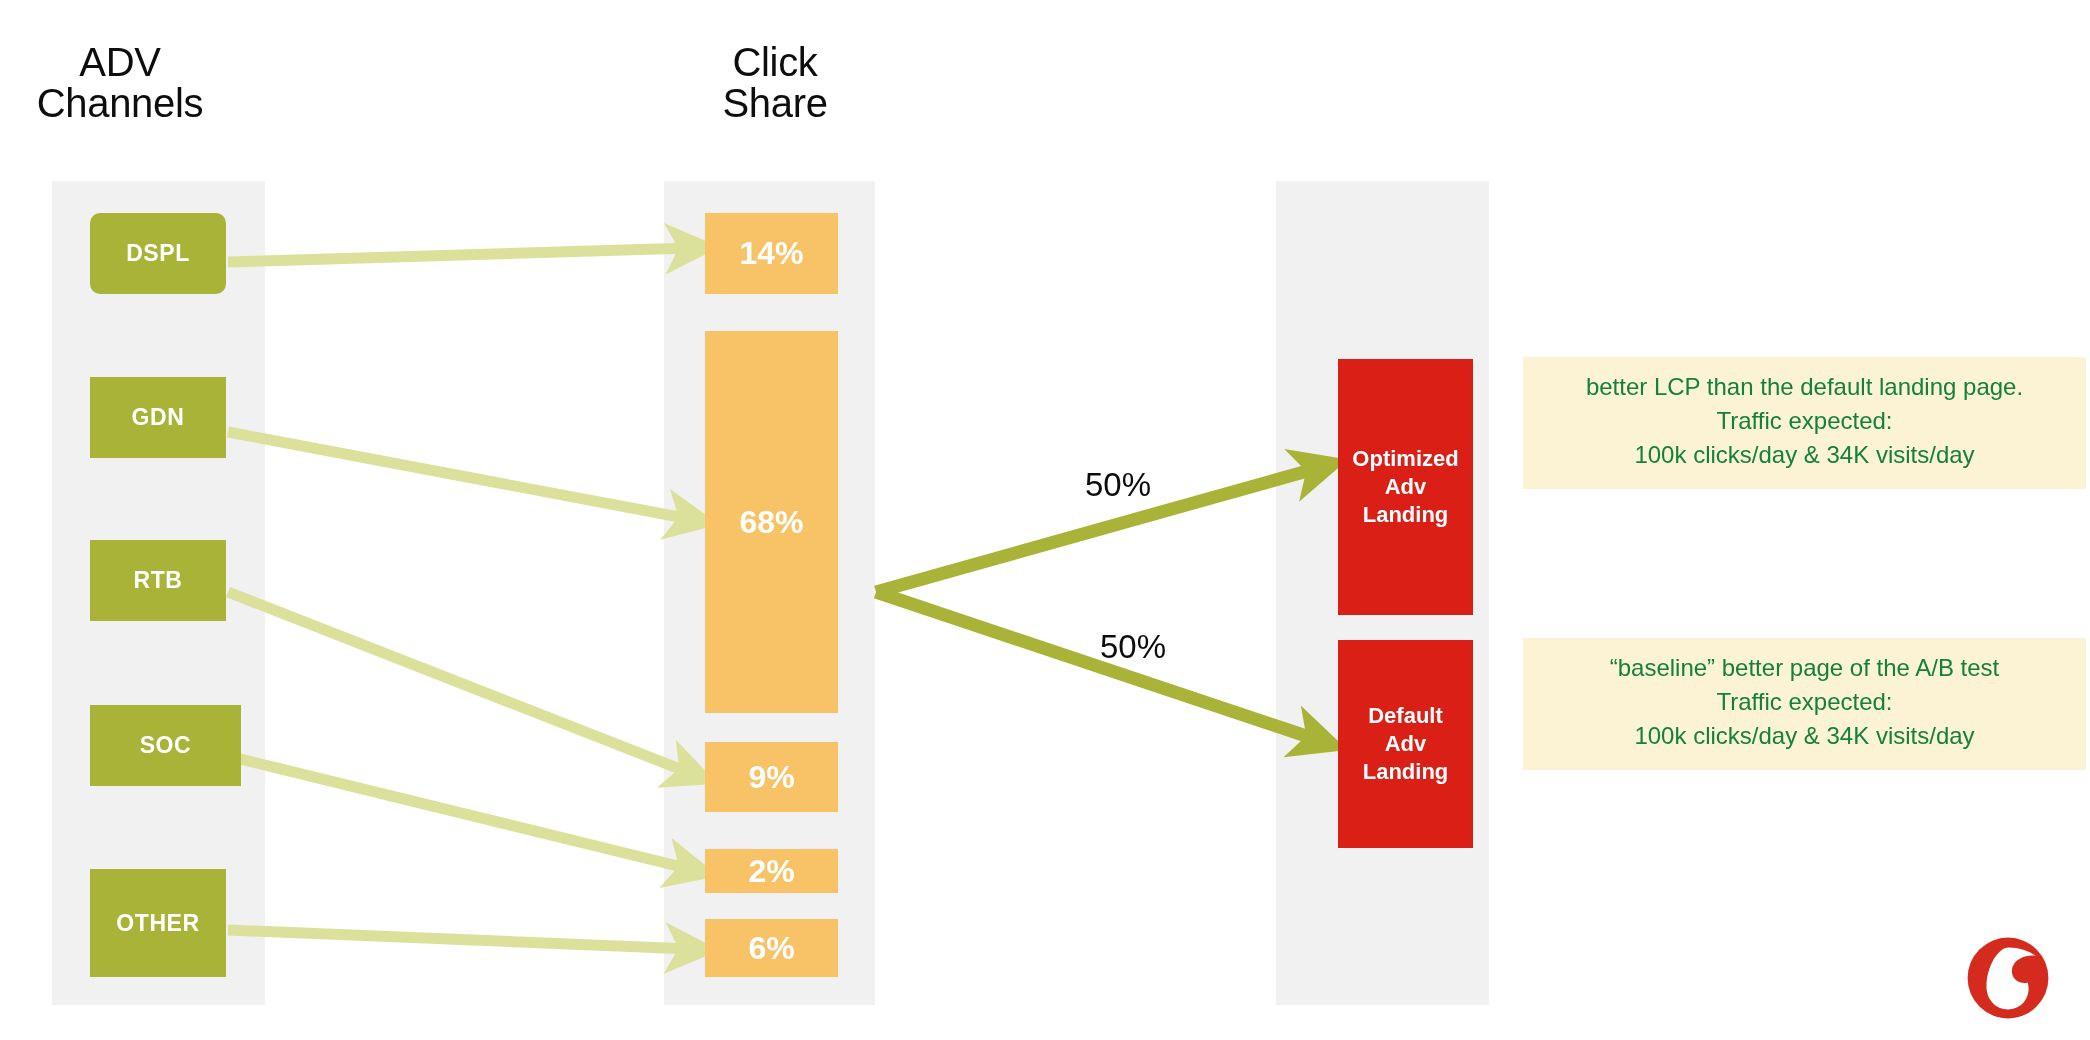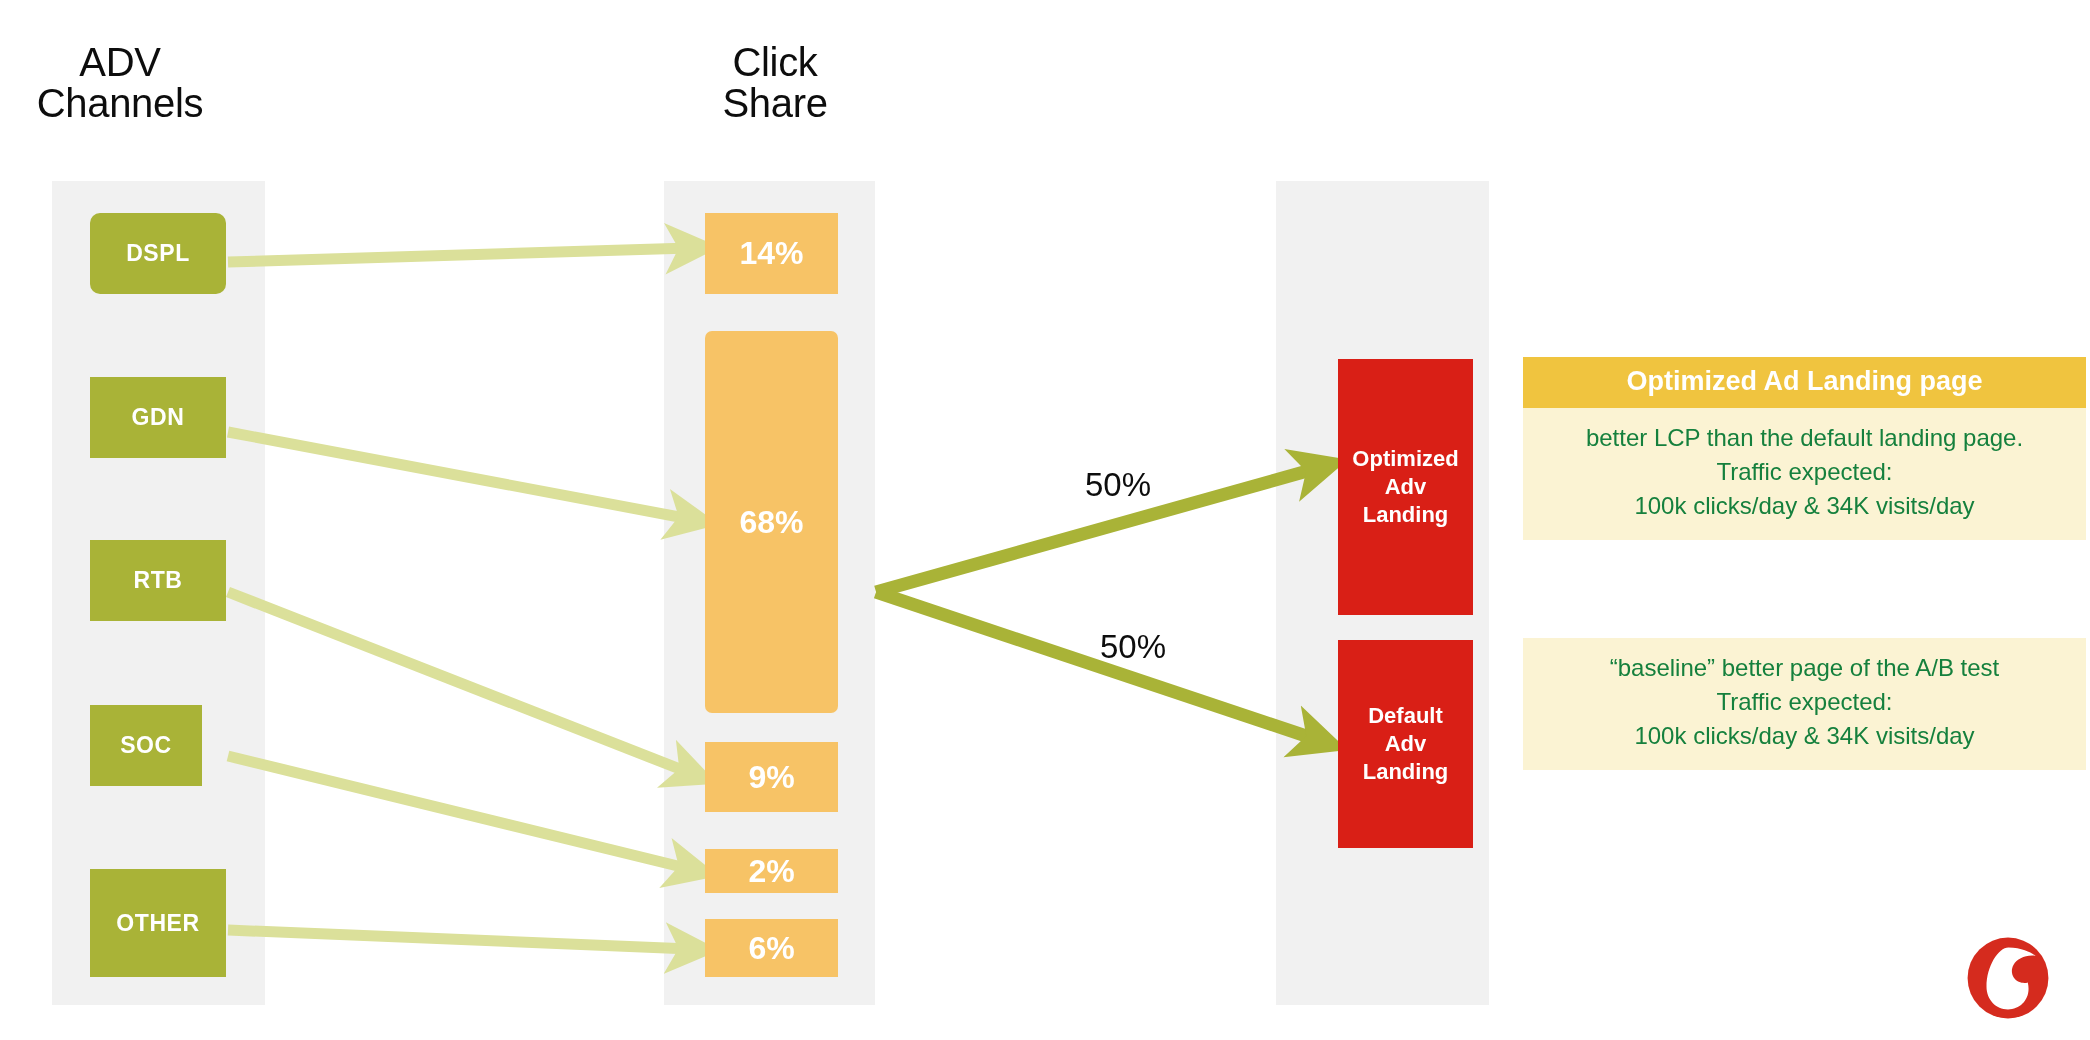--- a/index.html
+++ b/index.html
@@ -96,41 +96,40 @@
     </g>
 
     <g>
       <line x1="876" y1="592" x2="1318" y2="740" stroke="#a9b337" stroke-width="13" marker-end="url(#ahDark)"></line>
     </g>
   </svg>
 
   <div class="chan" style="left:90px;top:213px;width:136px;height:81px;border-radius:10px;">DSPL</div>
   <div class="chan" style="left:90px;top:377px;width:136px;height:81px;">GDN</div>
   <div class="chan" style="left:90px;top:540px;width:136px;height:81px;">RTB</div>
-  <div class="chan" style="left:90px;top:705px;width:112px;height:81px;">SOC</div>
+  <div class="chan" style="left:90px;top:705px;width:151px;height:81px;">SOC</div>
   <div class="chan" style="left:90px;top:869px;width:136px;height:108px;">OTHER</div>
 
   <div class="share" style="left:705px;top:213px;width:133px;height:81px;">14%</div>
-  <div class="share" style="left:705px;top:331px;width:133px;height:382px;border-radius:7px;">68%</div>
+  <div class="share" style="left:705px;top:331px;width:133px;height:382px;">68%</div>
   <div class="share" style="left:705px;top:742px;width:133px;height:70px;">9%</div>
   <div class="share" style="left:705px;top:849px;width:133px;height:44px;">2%</div>
   <div class="share" style="left:705px;top:919px;width:133px;height:58px;">6%</div>
 
   <div class="split-label" style="left:1085px;top:466px;">50%</div>
   <div class="split-label" style="left:1100px;top:628px;">50%</div>
 
   <div class="landing" style="left:1338px;top:359px;width:135px;height:256px;">Optimized
 Adv
 Landing</div>
   <div class="landing" style="left:1338px;top:640px;width:135px;height:208px;">Default
 Adv
 Landing</div>
 
   <div class="card" style="left:1523px;top:357px;width:563px;">
-    <div class="card-head">Optimized Ad Landing page</div>
     <div class="card-body">
       <div>better LCP than the default landing page.</div>
       <div>Traffic expected:</div>
       <div>100k clicks/day  &amp; 34K visits/day</div>
     </div>
   </div>
 
   <div class="card" style="left:1523px;top:638px;width:563px;">
     <div class="card-body">
       <div>“baseline” better page of the A/B test</div>

